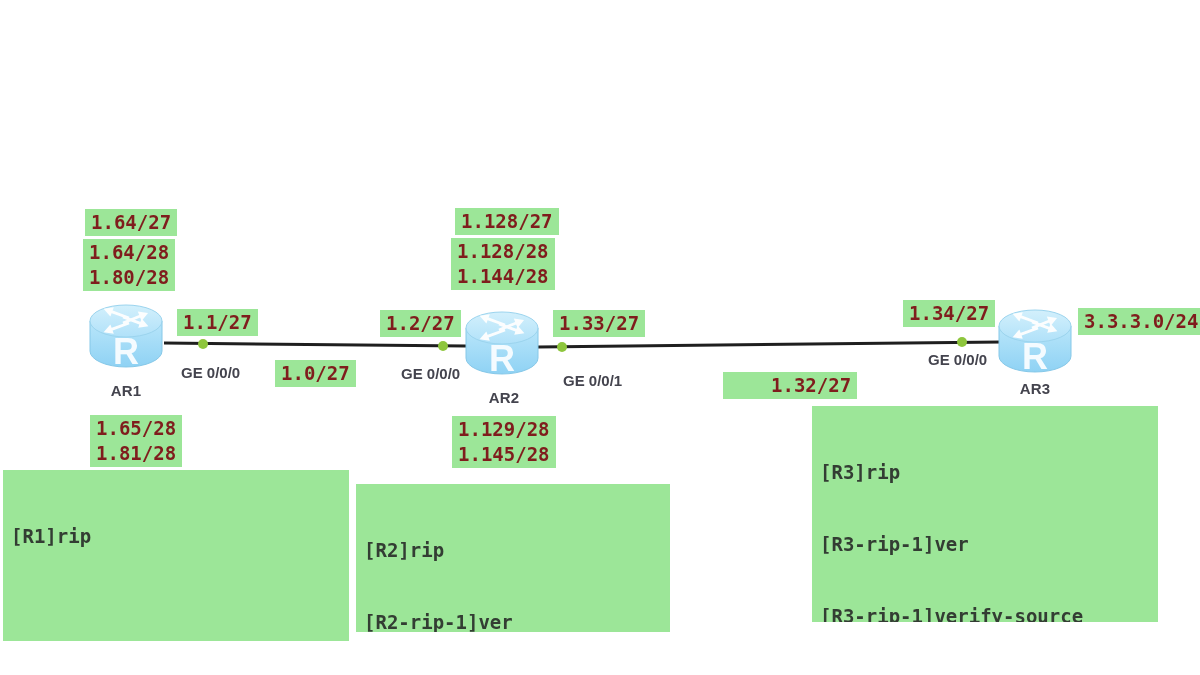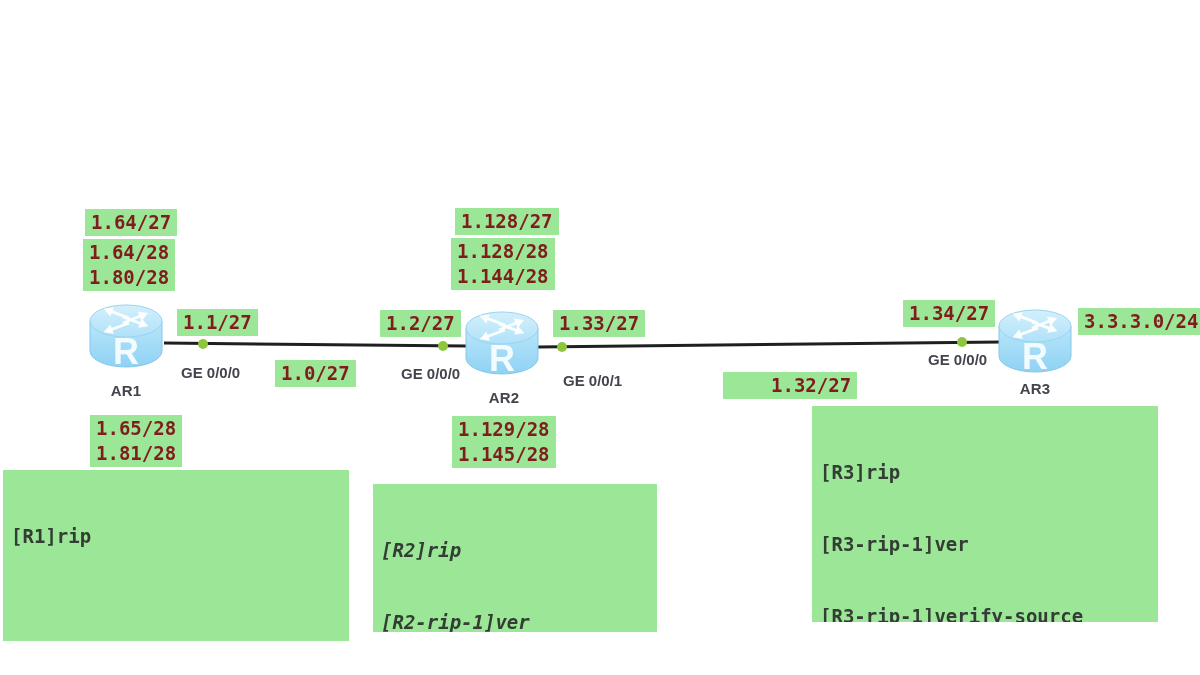--- a/index.html
+++ b/index.html
@@ -129,21 +129,21 @@
   <div class="iplabel" style="left:1078px;top:308px;">3.3.3.0/24</div>
 
   <div class="cfgbox" style="left:3px;top:470px;width:346px;height:171px;">
     <div>[R1]rip</div>
     
     
     
     
   </div>
 
-  <div class="cfgbox" style="left:373px;top:484px;width:284px;height:148px;font-style:italic;">
+  <div class="cfgbox" style="left:356px;top:484px;width:314px;height:148px;">
     <div>[R2]rip</div>
     <div>[R2-rip-1]ver</div>
     
     
     
     
   </div>
 
   <div class="cfgbox" style="left:812px;top:406px;width:346px;height:216px;">
     <div>[R3]rip</div>

